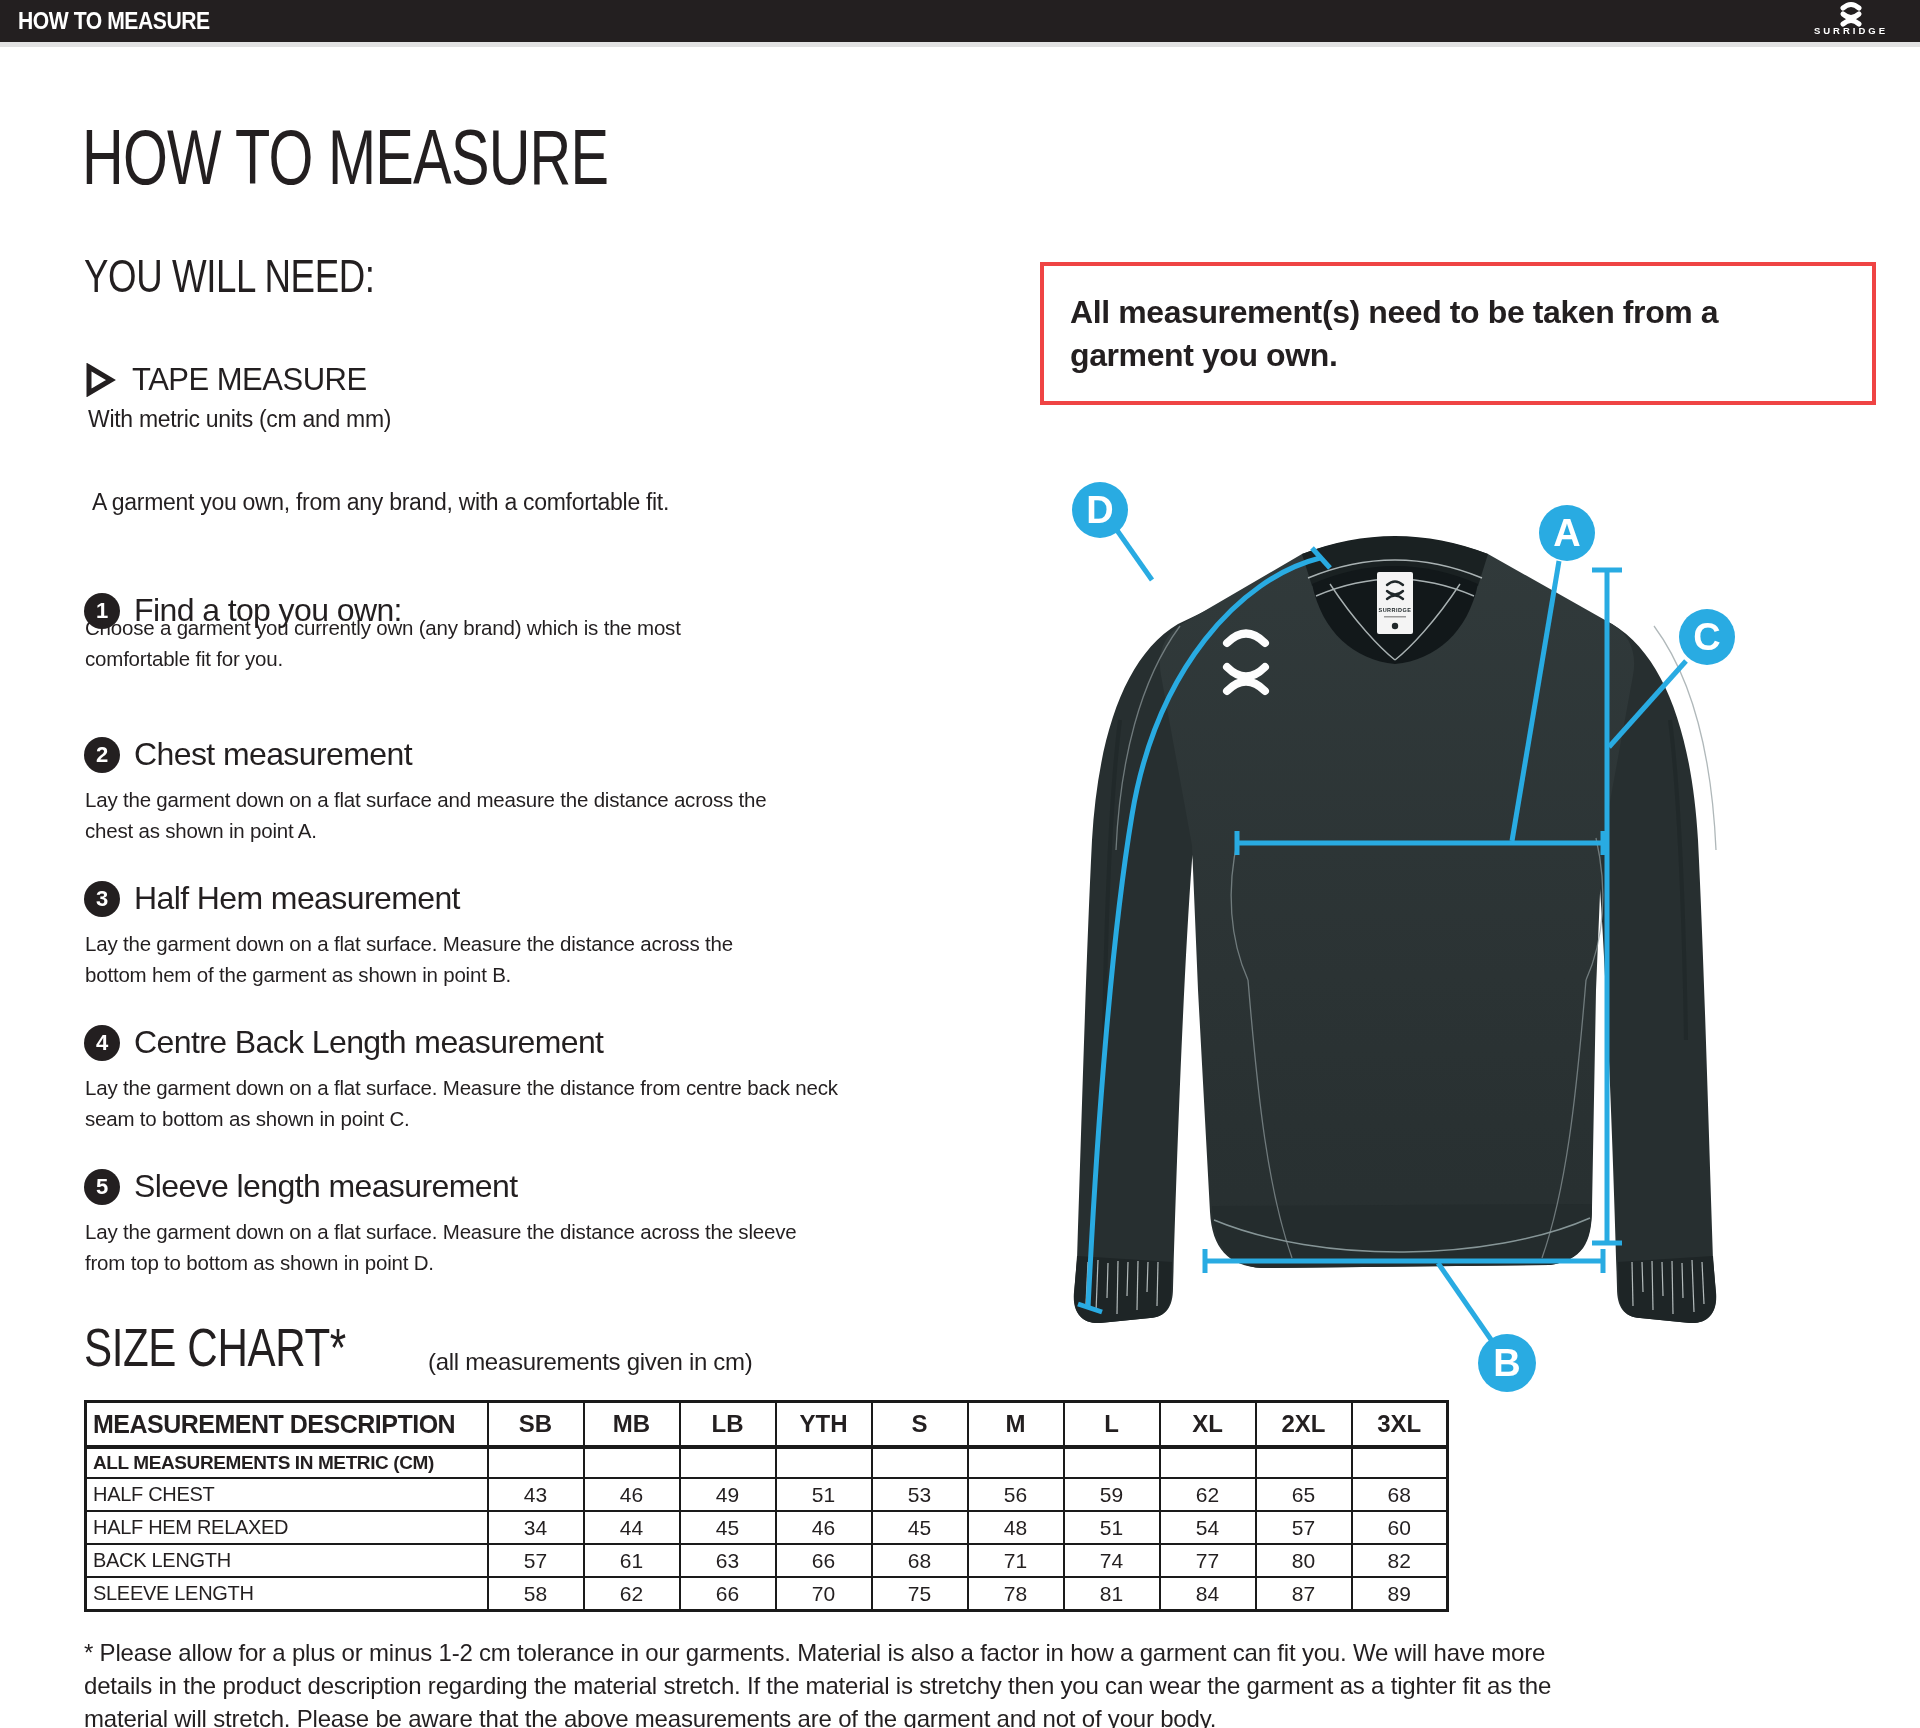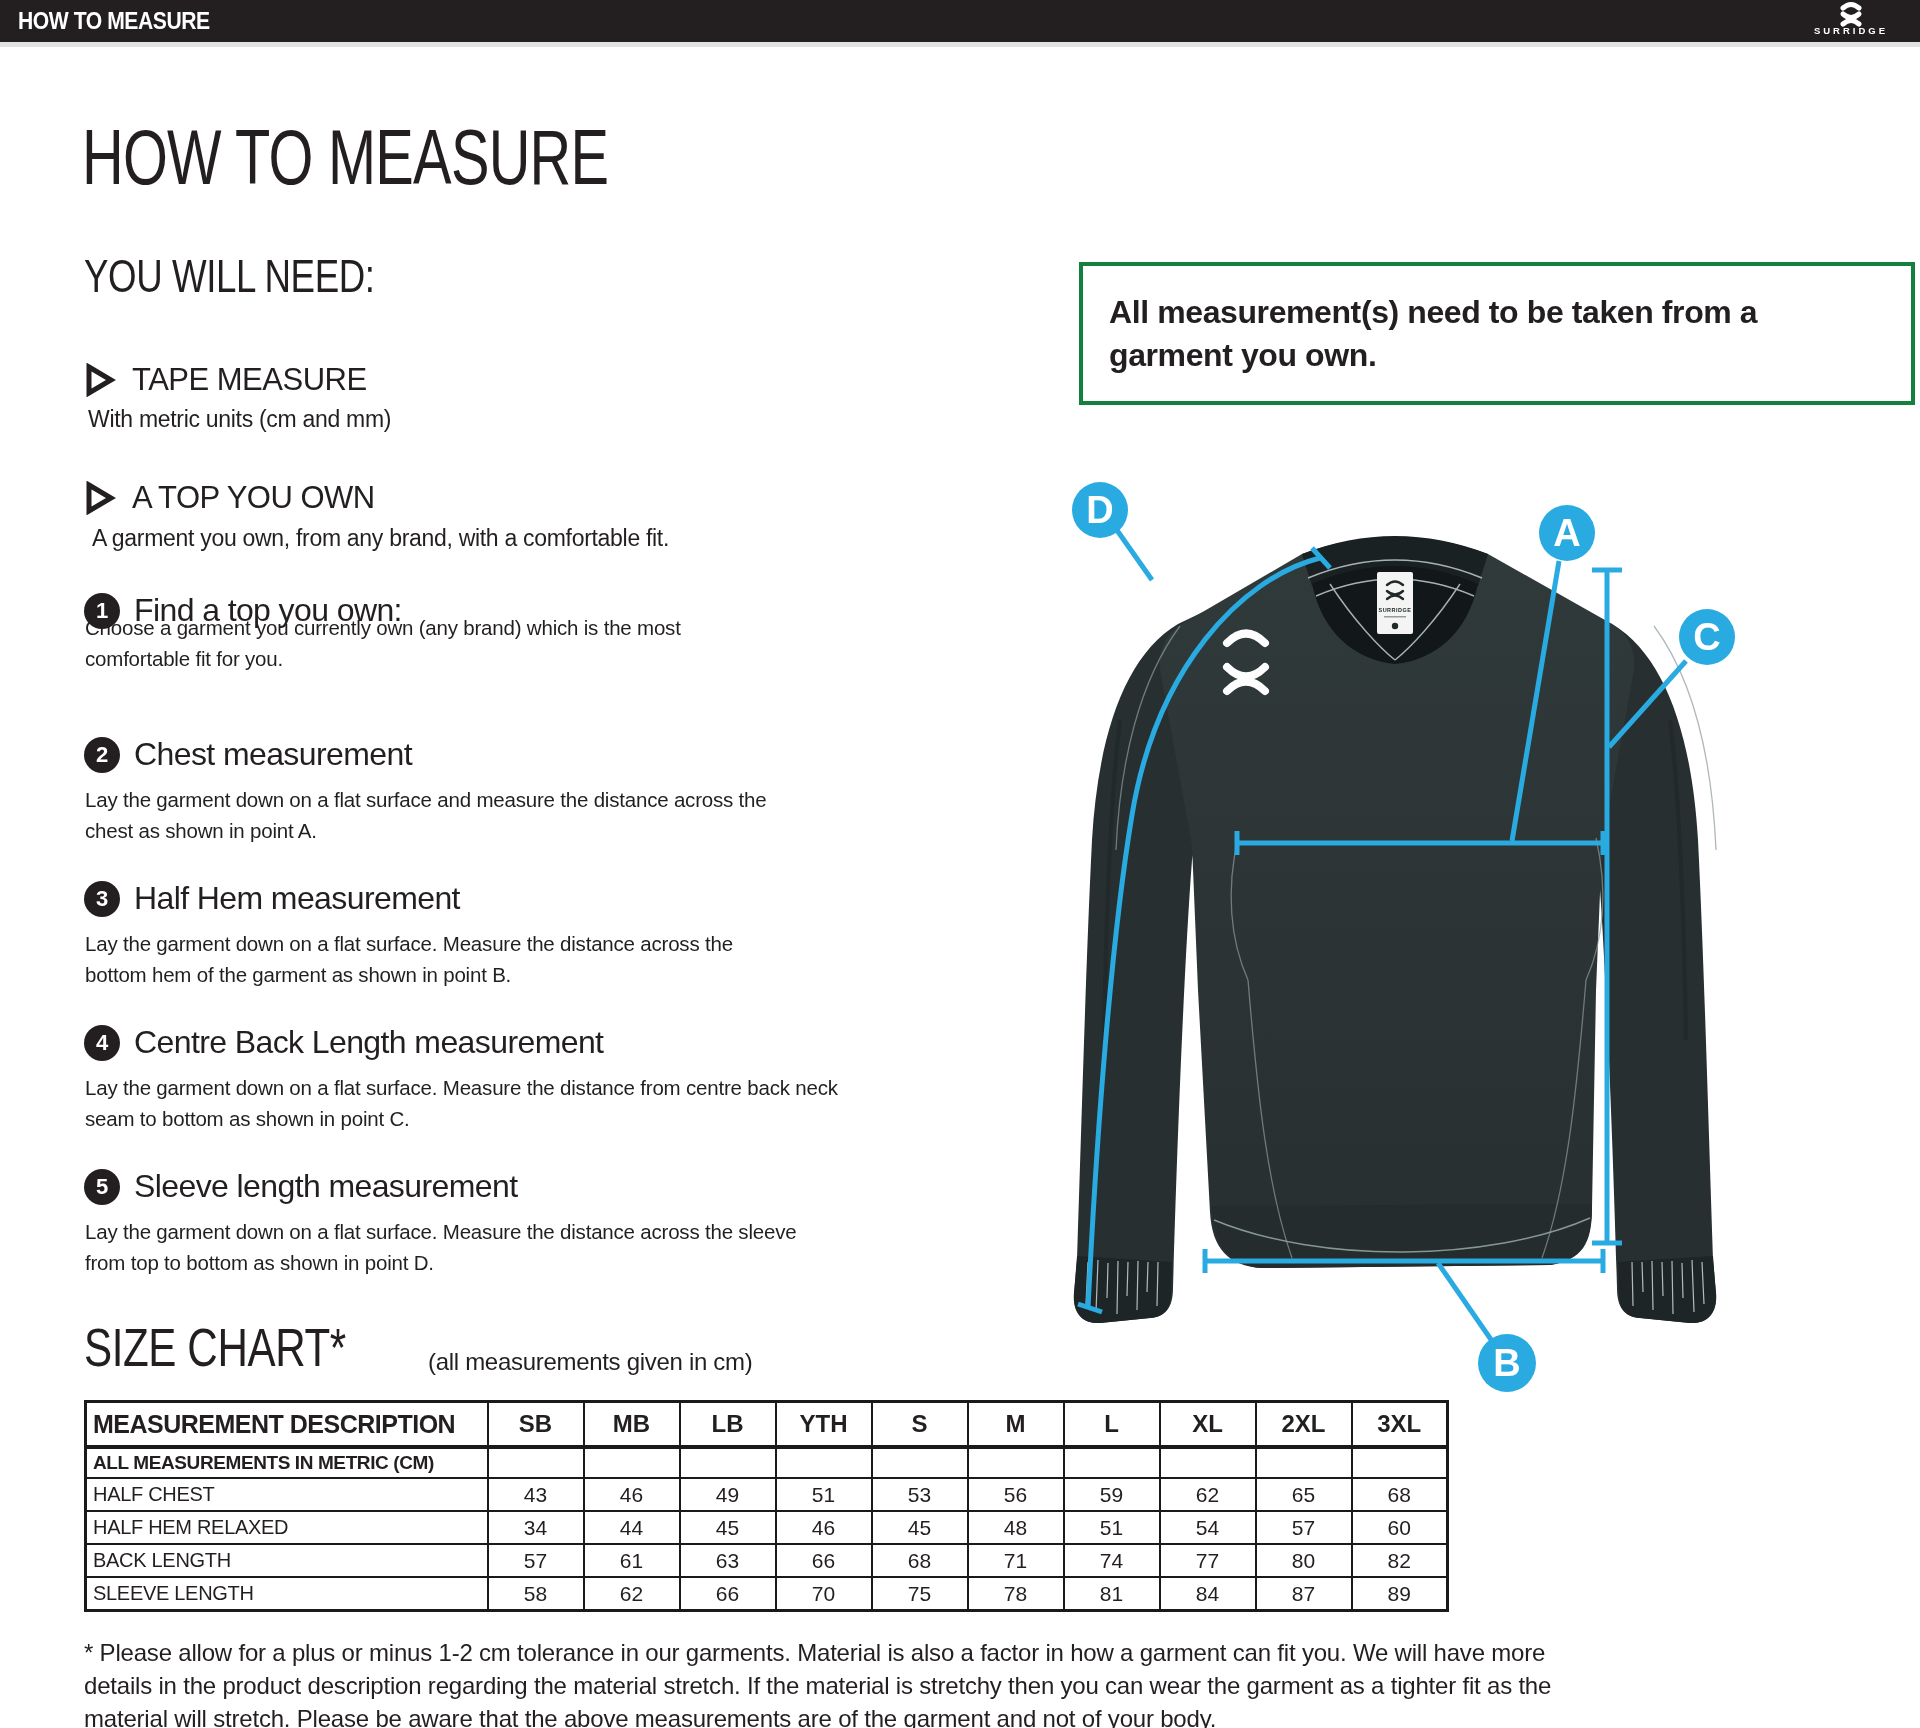--- a/index.html
+++ b/index.html
@@ -40,21 +40,21 @@
   
   .step-head{display:flex;align-items:center;gap:14px;}
   .step-badge{
     width:36px;height:36px;border-radius:50%;background:#231f20;color:#fff;
     display:flex;align-items:center;justify-content:center;font-size:22px;font-weight:700;flex:0 0 36px;
   }
   .step-title{font-size:32px;font-weight:400;letter-spacing:-0.6px;white-space:nowrap;}
   .step-body{font-size:20.5px;line-height:31px;letter-spacing:-0.2px;color:#231f20;}
   
   .note-box{
-    left:1079px;top:262px;width:836px;height:143px;border:4px solid #15803d;box-sizing:border-box;
+    left:1040px;top:262px;width:836px;height:143px;border:4px solid #ef4444;box-sizing:border-box;
     display:flex;align-items:center;
   }
   .note-text{font-size:32px;font-weight:700;line-height:43px;letter-spacing:-0.4px;
     padding:0 26px;width:790px;}
   
   .size-table{left:84px;top:1400px;}
   table{border-collapse:collapse;table-layout:fixed;width:1362px;background:#fff;}
   table,td,th{border:2px solid #1a1a1a;}
   table{border-width:3px;}
   th,td{padding:0 6px;overflow:hidden;white-space:nowrap;}
@@ -97,26 +97,20 @@
   <div style="display:flex;align-items:center;gap:16px;">
     <svg class="tri-icon" width="32" height="34" viewBox="0 0 32 34">
       <path d="M5,4 L27,17 L5,30 Z" fill="none" stroke="#231f20" stroke-width="5"></path>
     </svg>
     <span class="need-item-title">TAPE MEASURE</span>
   </div>
   <div class="need-item-desc" style="margin:8px 0 0 4px;">With metric units (cm and mm)</div>
 </div>
 
 <div class="abs" style="left:84px;top:480px;">
-  <div style="display:flex;align-items:center;gap:16px;">
-    <svg class="tri-icon" width="32" height="34" viewBox="0 0 32 34">
-      <path d="M5,4 L27,17 L5,30 Z" fill="none" stroke="#231f20" stroke-width="5"></path>
-    </svg>
-    <span class="need-item-title">A TOP YOU OWN</span>
-  </div>
   <div class="need-item-desc" style="margin:9px 0 0 8px;">A garment you own, from any brand, with a comfortable fit.</div>
 </div>
 
 <div class="abs step-head" style="left:84px;top:592px;">
   <span class="step-badge">1</span>
   <span class="step-title">Find a top you own:</span>
 </div>
 <div class="abs step-body" style="left:85px;top:612px;width:680px;">Choose a garment you currently own (any brand) which is the most comfortable fit for you.</div>
 
 <div class="abs step-head" style="left:84px;top:736px;">

